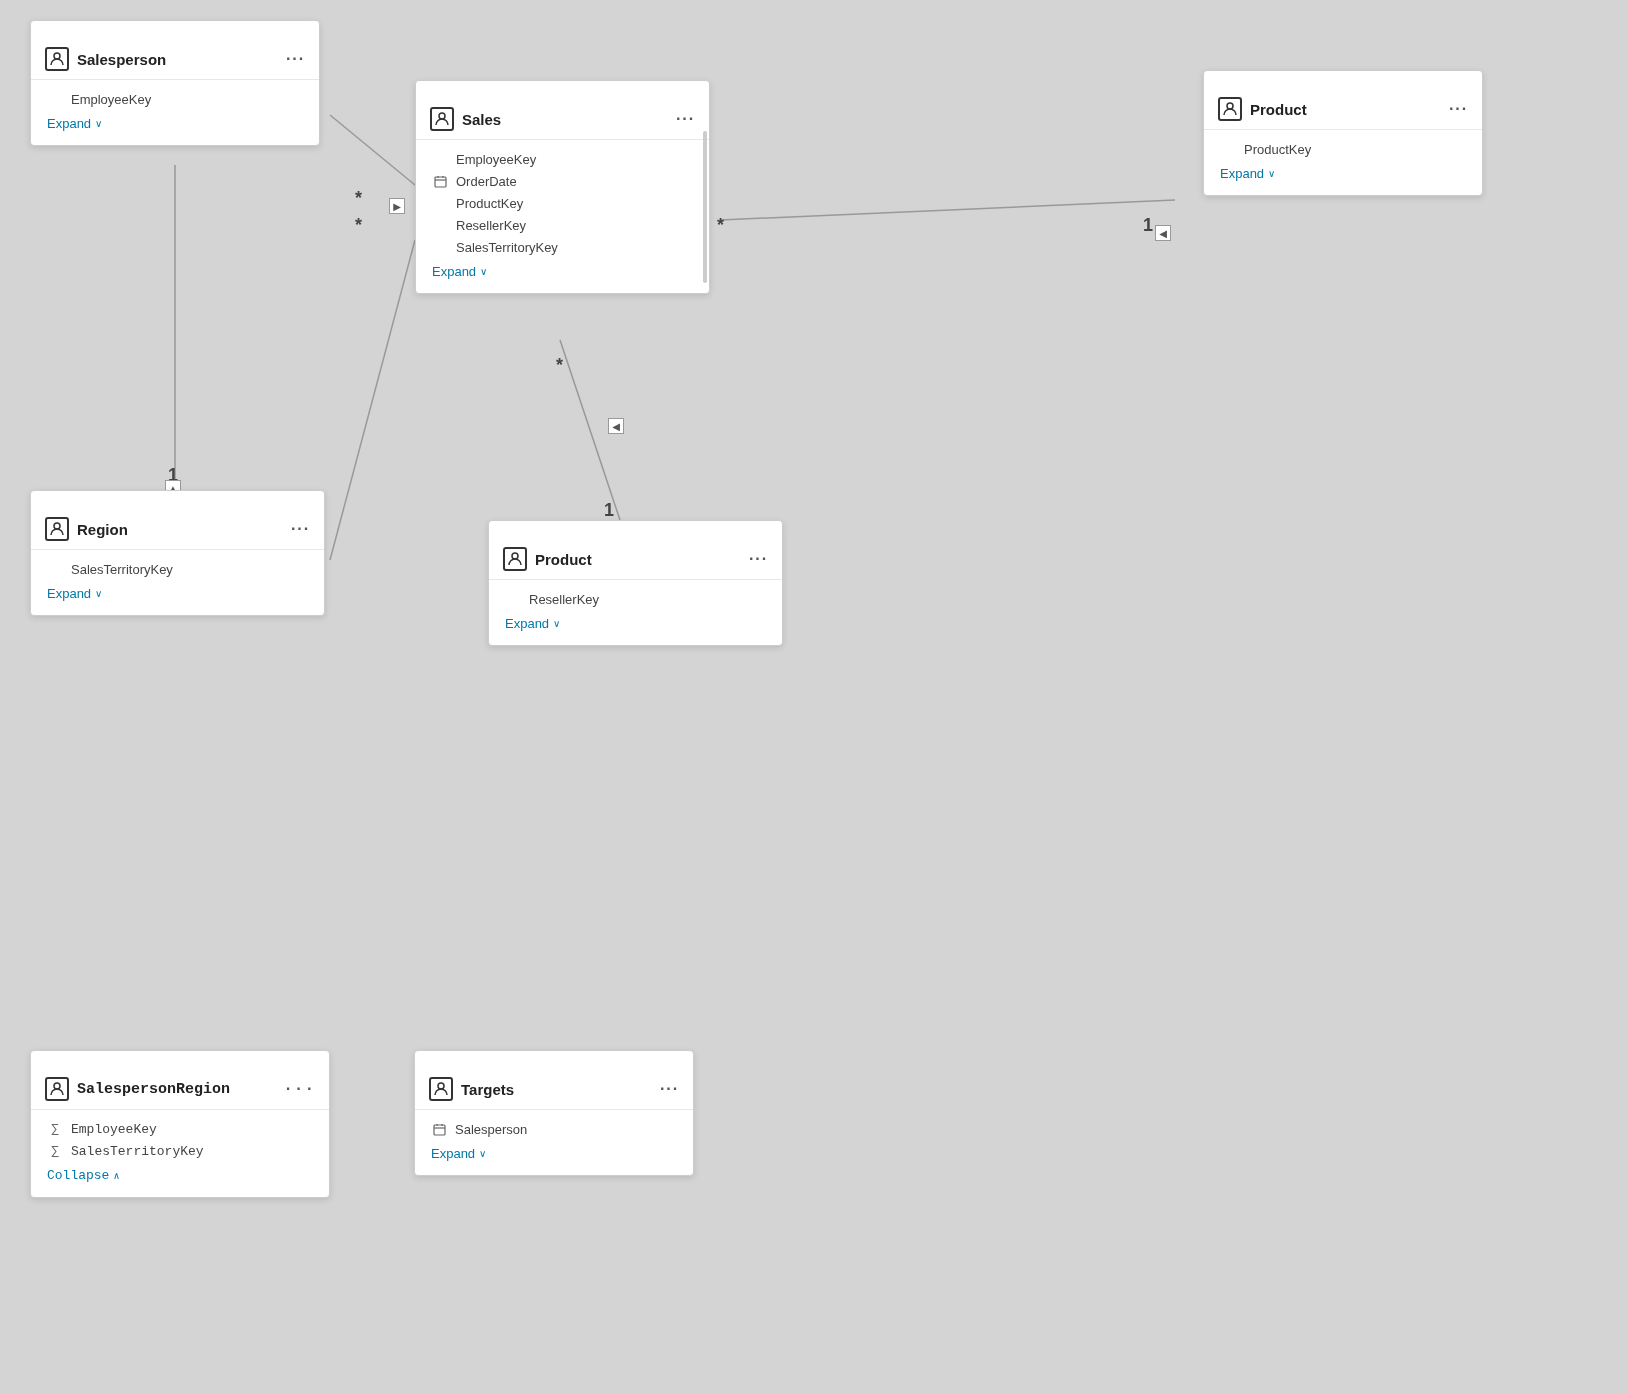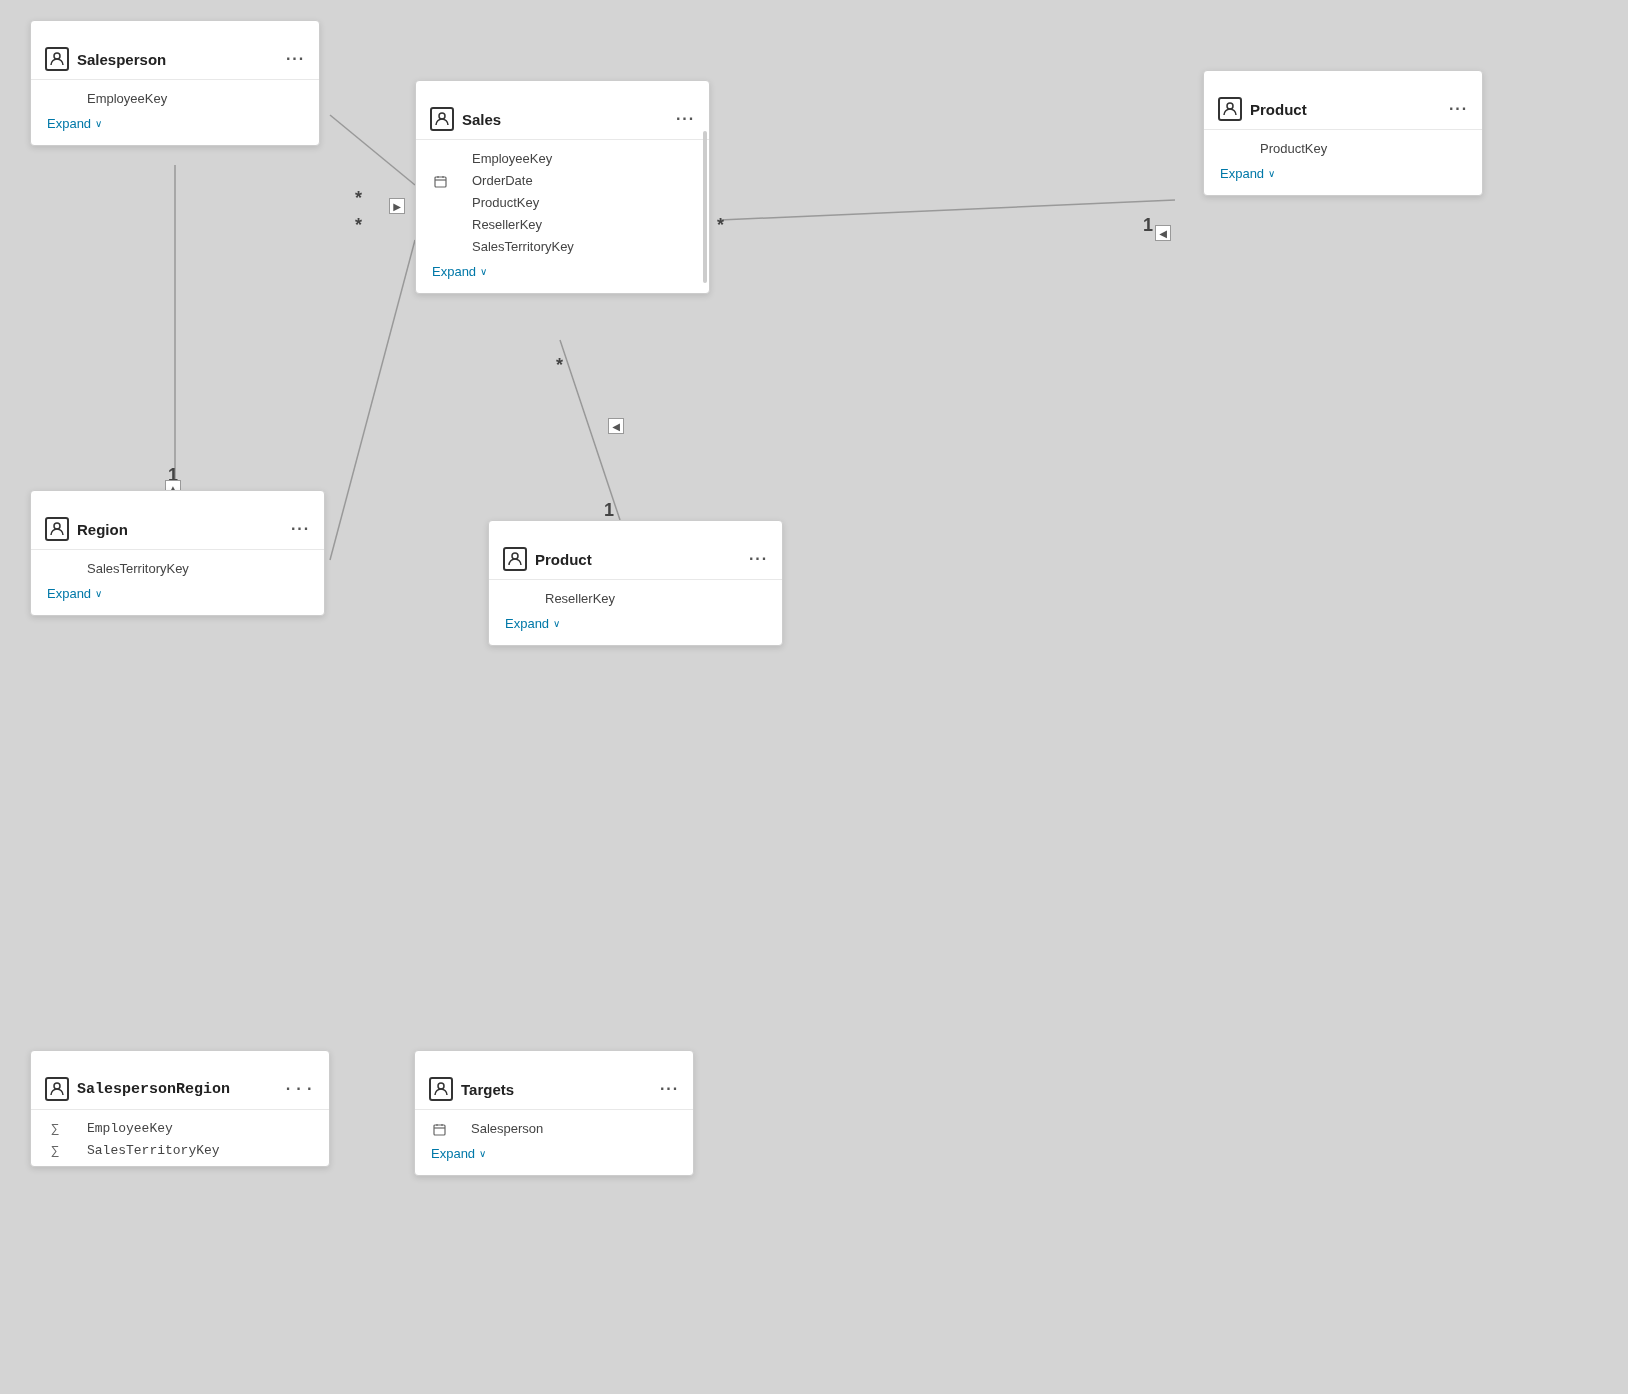--- a/index.html
+++ b/index.html
@@ -58,21 +58,22 @@
       font-size: 16px;
       cursor: pointer;
       letter-spacing: 1px;
       font-weight: 700;
     }
     .table-body {
       padding: 8px 0 4px 0;
     }
     .field-row {
       display: flex;
-      gap: 24px;
+      align-items: center;
+      gap: 8px;
       padding: 3px 16px;
       font-size: 13px;
       color: #444;
     }
     .field-icon {
       width: 16px;
       height: 16px;
       display: flex;
       align-items: center;
       justify-content: center;
@@ -344,20 +345,26 @@
     </div>
     <div class="table-body">
       <div class="field-row">
         <div class="field-icon">∑</div>
         <span>EmployeeKey</span>
       </div>
       <div class="field-row">
         <div class="field-icon">∑</div>
         <span>SalesTerritoryKey</span>
       </div>
+      <div class="expand-row">
+        <span class="expand-btn">
+          <span>Collapse</span>
+          <span class="expand-chevron">∧</span>
+        </span>
+      </div>
     </div>
   </div>
 
   <div class="table-card" style="left:414px; top:1050px; width:280px;">
     <div class="table-header">
       <div class="table-title-area">
         <div class="table-icon">
           <svg width="14" height="14" viewBox="0 0 14 14">
               <circle cx="7" cy="4" r="3" fill="none" stroke="#333" stroke-width="1.5"></circle>
               <path d="M1 13c0-3.3 2.7-6 6-6s6 2.7 6 6" fill="none" stroke="#333" stroke-width="1.5"></path>

